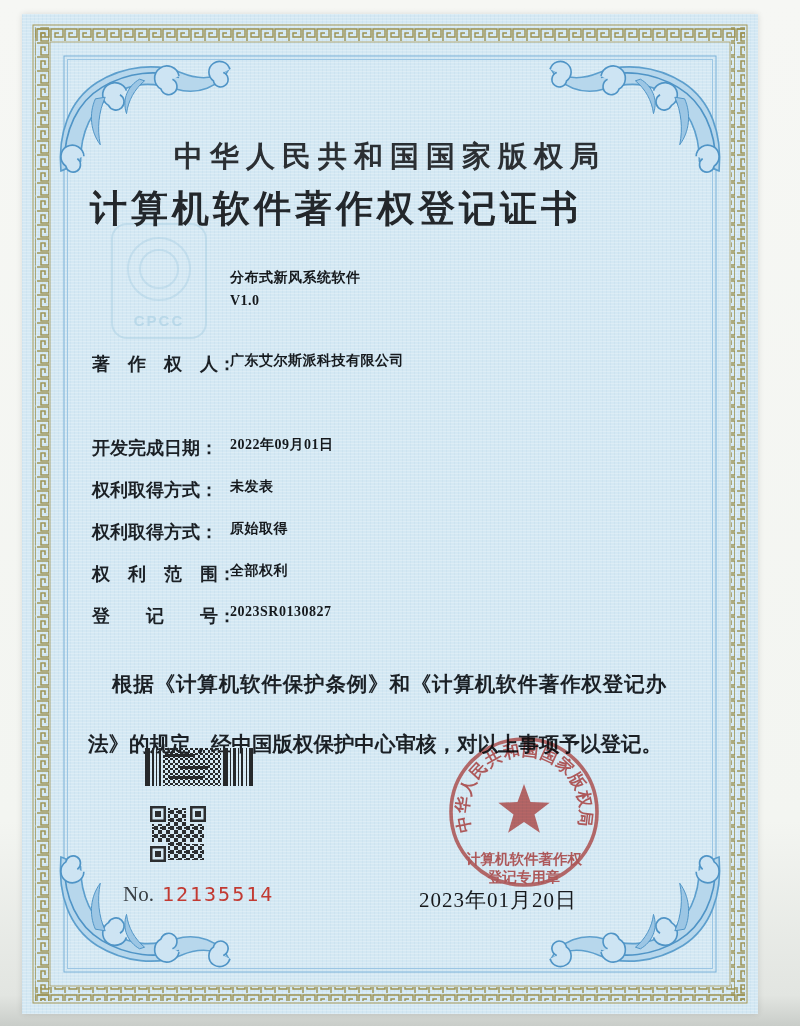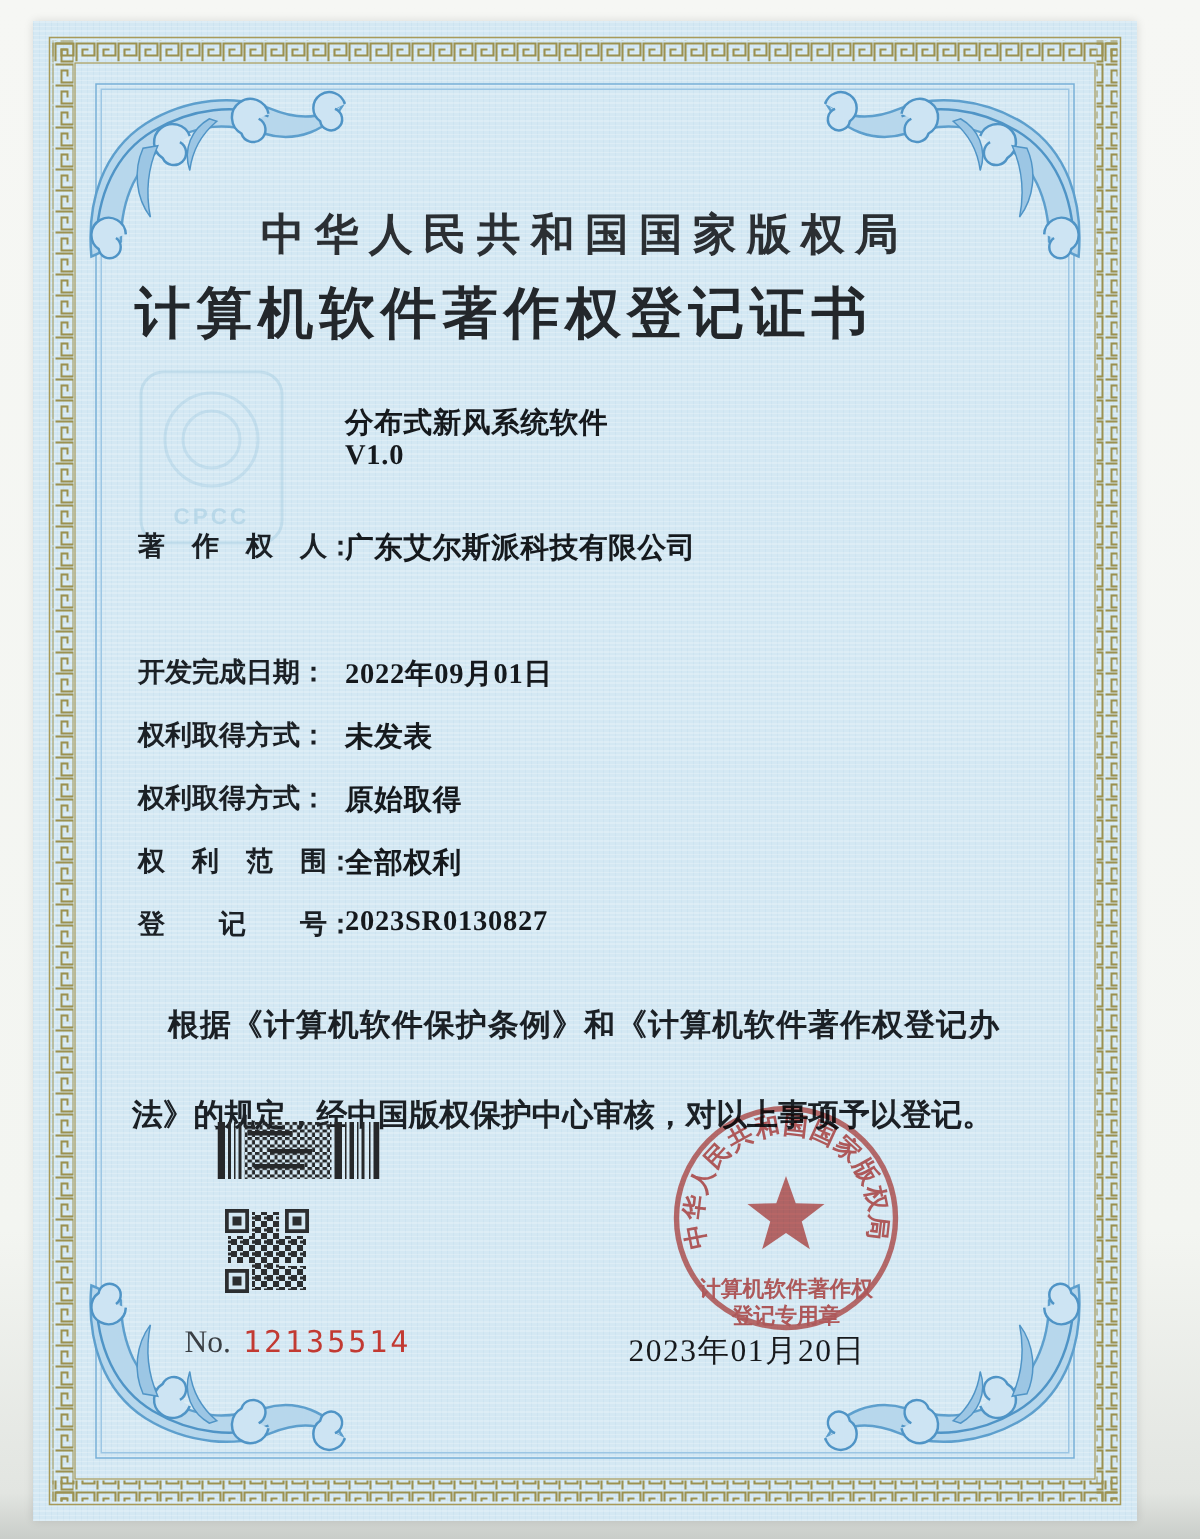--- a/index.html
+++ b/index.html
@@ -23,28 +23,28 @@
   }
   .title2{
     position:absolute;left:0;top:170px;width:628px;text-align:center;
     font-size:37px;font-weight:bold;letter-spacing:4px;color:#23272b;
   }
   .certno{
     position:absolute;top:218px;right:106px;
     font-size:15.5px;font-weight:bold;color:#1c2126;display:flex;gap:14px;
   }
   .field{position:absolute;left:70px;color:#1b2025;font-weight:bold;font-size:18px;white-space:nowrap;}
-  .fvalue{position:absolute;left:208px;color:#15191d;font-weight:bold;font-size:19px;white-space:nowrap;letter-spacing:0.5px;}
+  .fvalue{position:absolute;left:208px;color:#15191d;font-weight:bold;font-size:14px;white-space:nowrap;letter-spacing:0.5px;}
   .statement{
     position:absolute;left:66px;top:640px;width:578px;
     font-size:20.5px;font-weight:bold;color:#1b2025;line-height:60px;text-indent:24px;text-align:justify;
   }
   .watermark{
-    position:absolute;left:71px;top:209px;width:92px;height:112px;
-    border:2px solid rgba(140,190,215,0.55);border-radius:16px;opacity:0.55;margin-top:24px;
+    position:absolute;left:89px;top:209px;width:92px;height:112px;
+    border:2px solid rgba(140,190,215,0.55);border-radius:16px;opacity:0.55;
   }
   .watermark .c1,.watermark .c2{position:absolute;border-radius:50%;border:2px solid rgba(140,190,215,0.5);}
   .watermark .c1{left:14px;top:12px;width:60px;height:60px;}
   .watermark .c2{left:26px;top:24px;width:36px;height:36px;}
   .watermark .wmtext{
     position:absolute;left:0;bottom:8px;width:100%;text-align:center;
     font-family:"Liberation Sans", sans-serif;font-size:15px;font-weight:bold;
     color:rgba(140,190,215,0.7);letter-spacing:2px;
   }
   .serial{position:absolute;left:101px;top:868px;font-size:21px;color:#3a3f44;}

